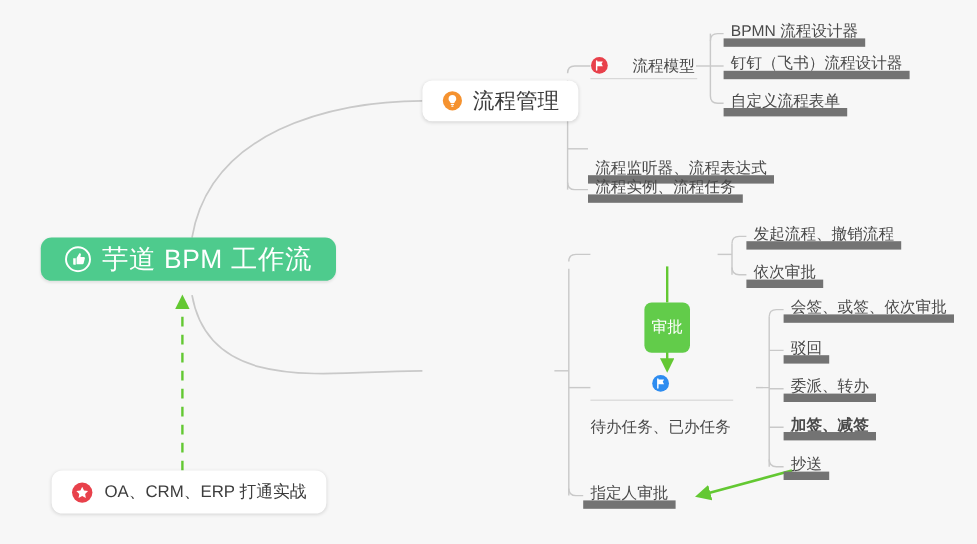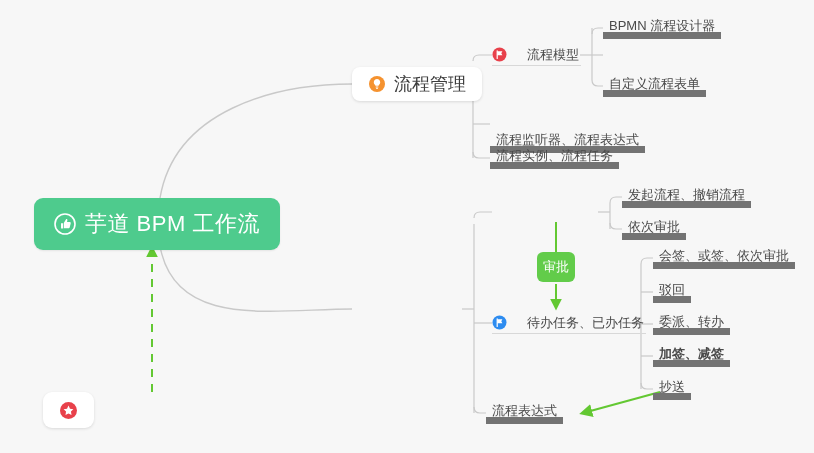--- a/index.html
+++ b/index.html
@@ -13,21 +13,21 @@
   #canvas{position:absolute;left:0;top:0;width:814px;height:453px;}
   svg.links{position:absolute;left:0;top:0;width:814px;height:453px;pointer-events:none;}
 
   
   .root-node{
     position:absolute;
     display:flex;align-items:center;gap:9px;
     background:#4ecb8d;
     border-radius:9px;
     padding:0 20px;
-    height:52px;
+    height:36px;
     box-shadow:0 1px 2px rgba(0,0,0,.08);
     box-sizing:border-box;
   }
   .root-label{
     color:#ffffff;
     font-size:22px;
     letter-spacing:.5px;
     white-space:nowrap;
   }
 
@@ -96,21 +96,21 @@
     font-size:14px;
     white-space:nowrap;
   }
 
   
   .badge-node{
     position:absolute;
     display:flex;align-items:center;justify-content:center;
     background:#62cc4a;
     border-radius:6px;
-    width:38px;height:30px;
+    width:38px;height:42px;
     box-sizing:border-box;
   }
   .badge-label{
     color:#ffffff;font-size:13px;white-space:nowrap;
   }
 
   
   .icon{display:inline-flex;align-items:center;justify-content:center;flex:0 0 auto;}
   .icon svg{display:block;}
 </style>
@@ -207,20 +207,23 @@
         <path d="M5.2 3.8v7.6" stroke="#ffffff" stroke-width="1.2" stroke-linecap="round"></path>
         <path d="M5.2 4.2h5.2l-1.1 2 1.1 2H5.2z" fill="#ffffff"></path>
       </svg>
     </span>
     <span class="topic-label">流程模型</span>
   </div>
 
   <div class="leaf-node" style="left:603px;top:17px;">
     <span class="leaf-label">BPMN 流程设计器</span>
   </div>
+  <div class="leaf-node" style="left:603px;top:44px;">
+    <span class="leaf-label">钉钉（飞书）流程设计器</span>
+  </div>
   <div class="leaf-node" style="left:603px;top:75px;">
     <span class="leaf-label">自定义流程表单</span>
   </div>
 
   <div class="leaf-node" style="left:490px;top:131px;">
     <span class="leaf-label">流程监听器、流程表达式</span>
   </div>
 
   <div class="leaf-node" style="left:490px;top:147px;">
     <span class="leaf-label">流程实例、流程任务</span>
@@ -232,21 +235,21 @@
     <span class="leaf-label">发起流程、撤销流程</span>
   </div>
   <div class="leaf-node" style="left:622px;top:218px;">
     <span class="leaf-label">依次审批</span>
   </div>
 
   <div class="badge-node" style="left:537px;top:252px;">
     <span class="badge-label">审批</span>
   </div>
 
-  <div class="topic-node" style="left:492px;top:312px;">
+  <div class="topic-node" style="left:492px;top:312px;flex-direction:column;">
     <span class="icon">
       <svg width="15" height="15" viewBox="0 0 15 15">
         <circle cx="7.5" cy="7.5" r="7" fill="#2d8cf0"></circle>
         <path d="M5.2 3.8v7.6" stroke="#ffffff" stroke-width="1.2" stroke-linecap="round"></path>
         <path d="M5.2 4.2h5.2l-1.1 2 1.1 2H5.2z" fill="#ffffff"></path>
       </svg>
     </span>
     <span class="topic-label">待办任务、已办任务</span>
   </div>
 
@@ -260,25 +263,26 @@
     <span class="leaf-label">委派、转办</span>
   </div>
   <div class="leaf-node" style="left:653px;top:345px;font-weight:bold;">
     <span class="leaf-label">加签、减签</span>
   </div>
   <div class="leaf-node" style="left:653px;top:378px;">
     <span class="leaf-label">抄送</span>
   </div>
 
   <div class="leaf-node" style="left:486px;top:402px;">
-    <span class="leaf-label">流程表达式</span>
+    <span class="leaf-label">指定人审批</span>
   </div>
 
   <div class="callout-node" style="left:43px;top:392px;">
     <span class="icon">
       <svg width="19" height="19" viewBox="0 0 19 19">
         <circle cx="9.5" cy="9.5" r="8.5" fill="#e8414b"></circle>
         <path d="M9.5 4.6l1.5 3.1 3.4.5-2.45 2.4.58 3.4-3.03-1.6-3.03 1.6.58-3.4L4.6 8.2l3.4-.5z" fill="#ffffff"></path>
       </svg>
     </span>
+    <span class="callout-label">OA、CRM、ERP 打通实战</span>
   </div>
 
 </div>
 
 </body></html>

